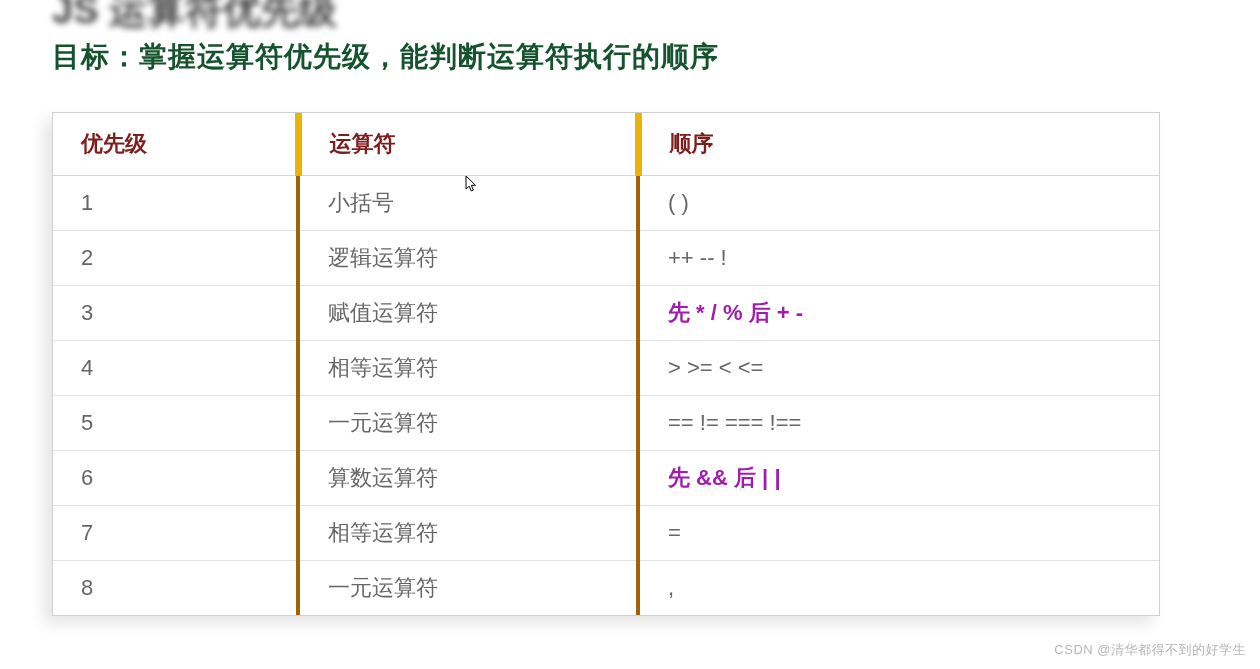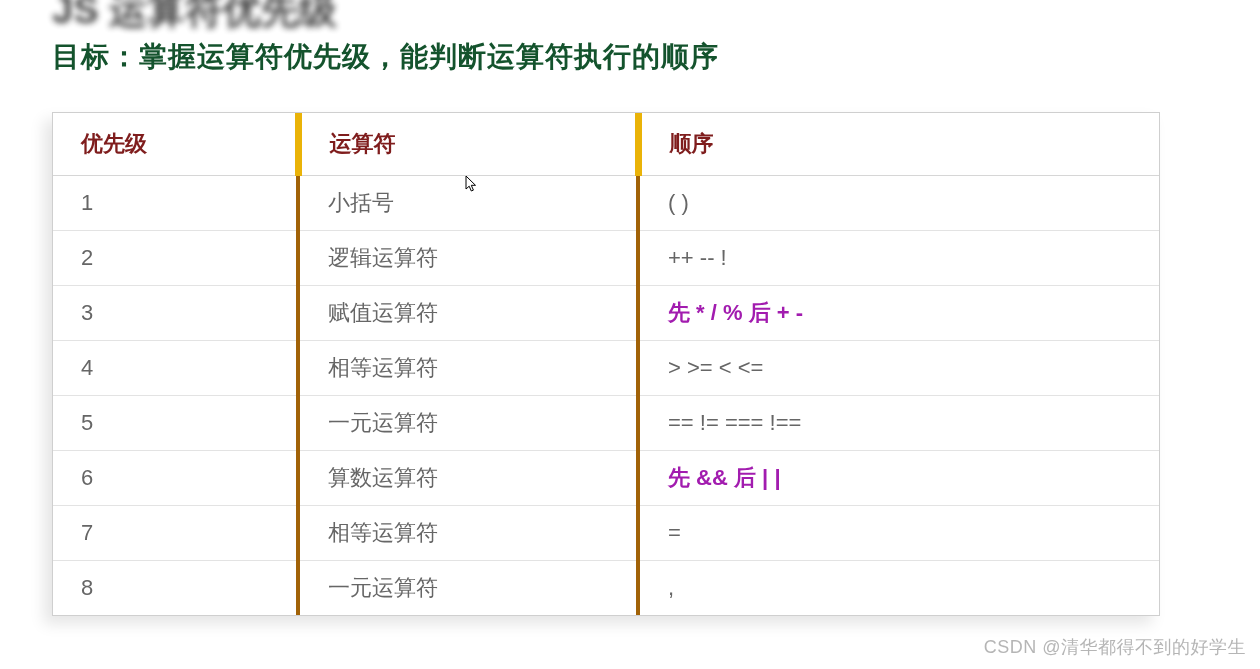--- a/index.html
+++ b/index.html
@@ -72,21 +72,21 @@
       left: 465px;
       width: 14px;
       height: 18px;
       pointer-events: none;
     }
     .cursor svg { width: 14px; height: 18px; display: block; }
     .watermark {
       position: absolute;
       right: 14px;
       bottom: 10px;
-      font-size: 18px;
+      font-size: 13px;
       color: rgba(120,120,120,0.55);
       letter-spacing: 0.5px;
     }
   </style>
 </head>
 <body>
 
 <div class="page-title">JS 运算符优先级</div>
 
 <div class="goal-line">目标：掌握运算符优先级，能判断运算符执行的顺序</div>

